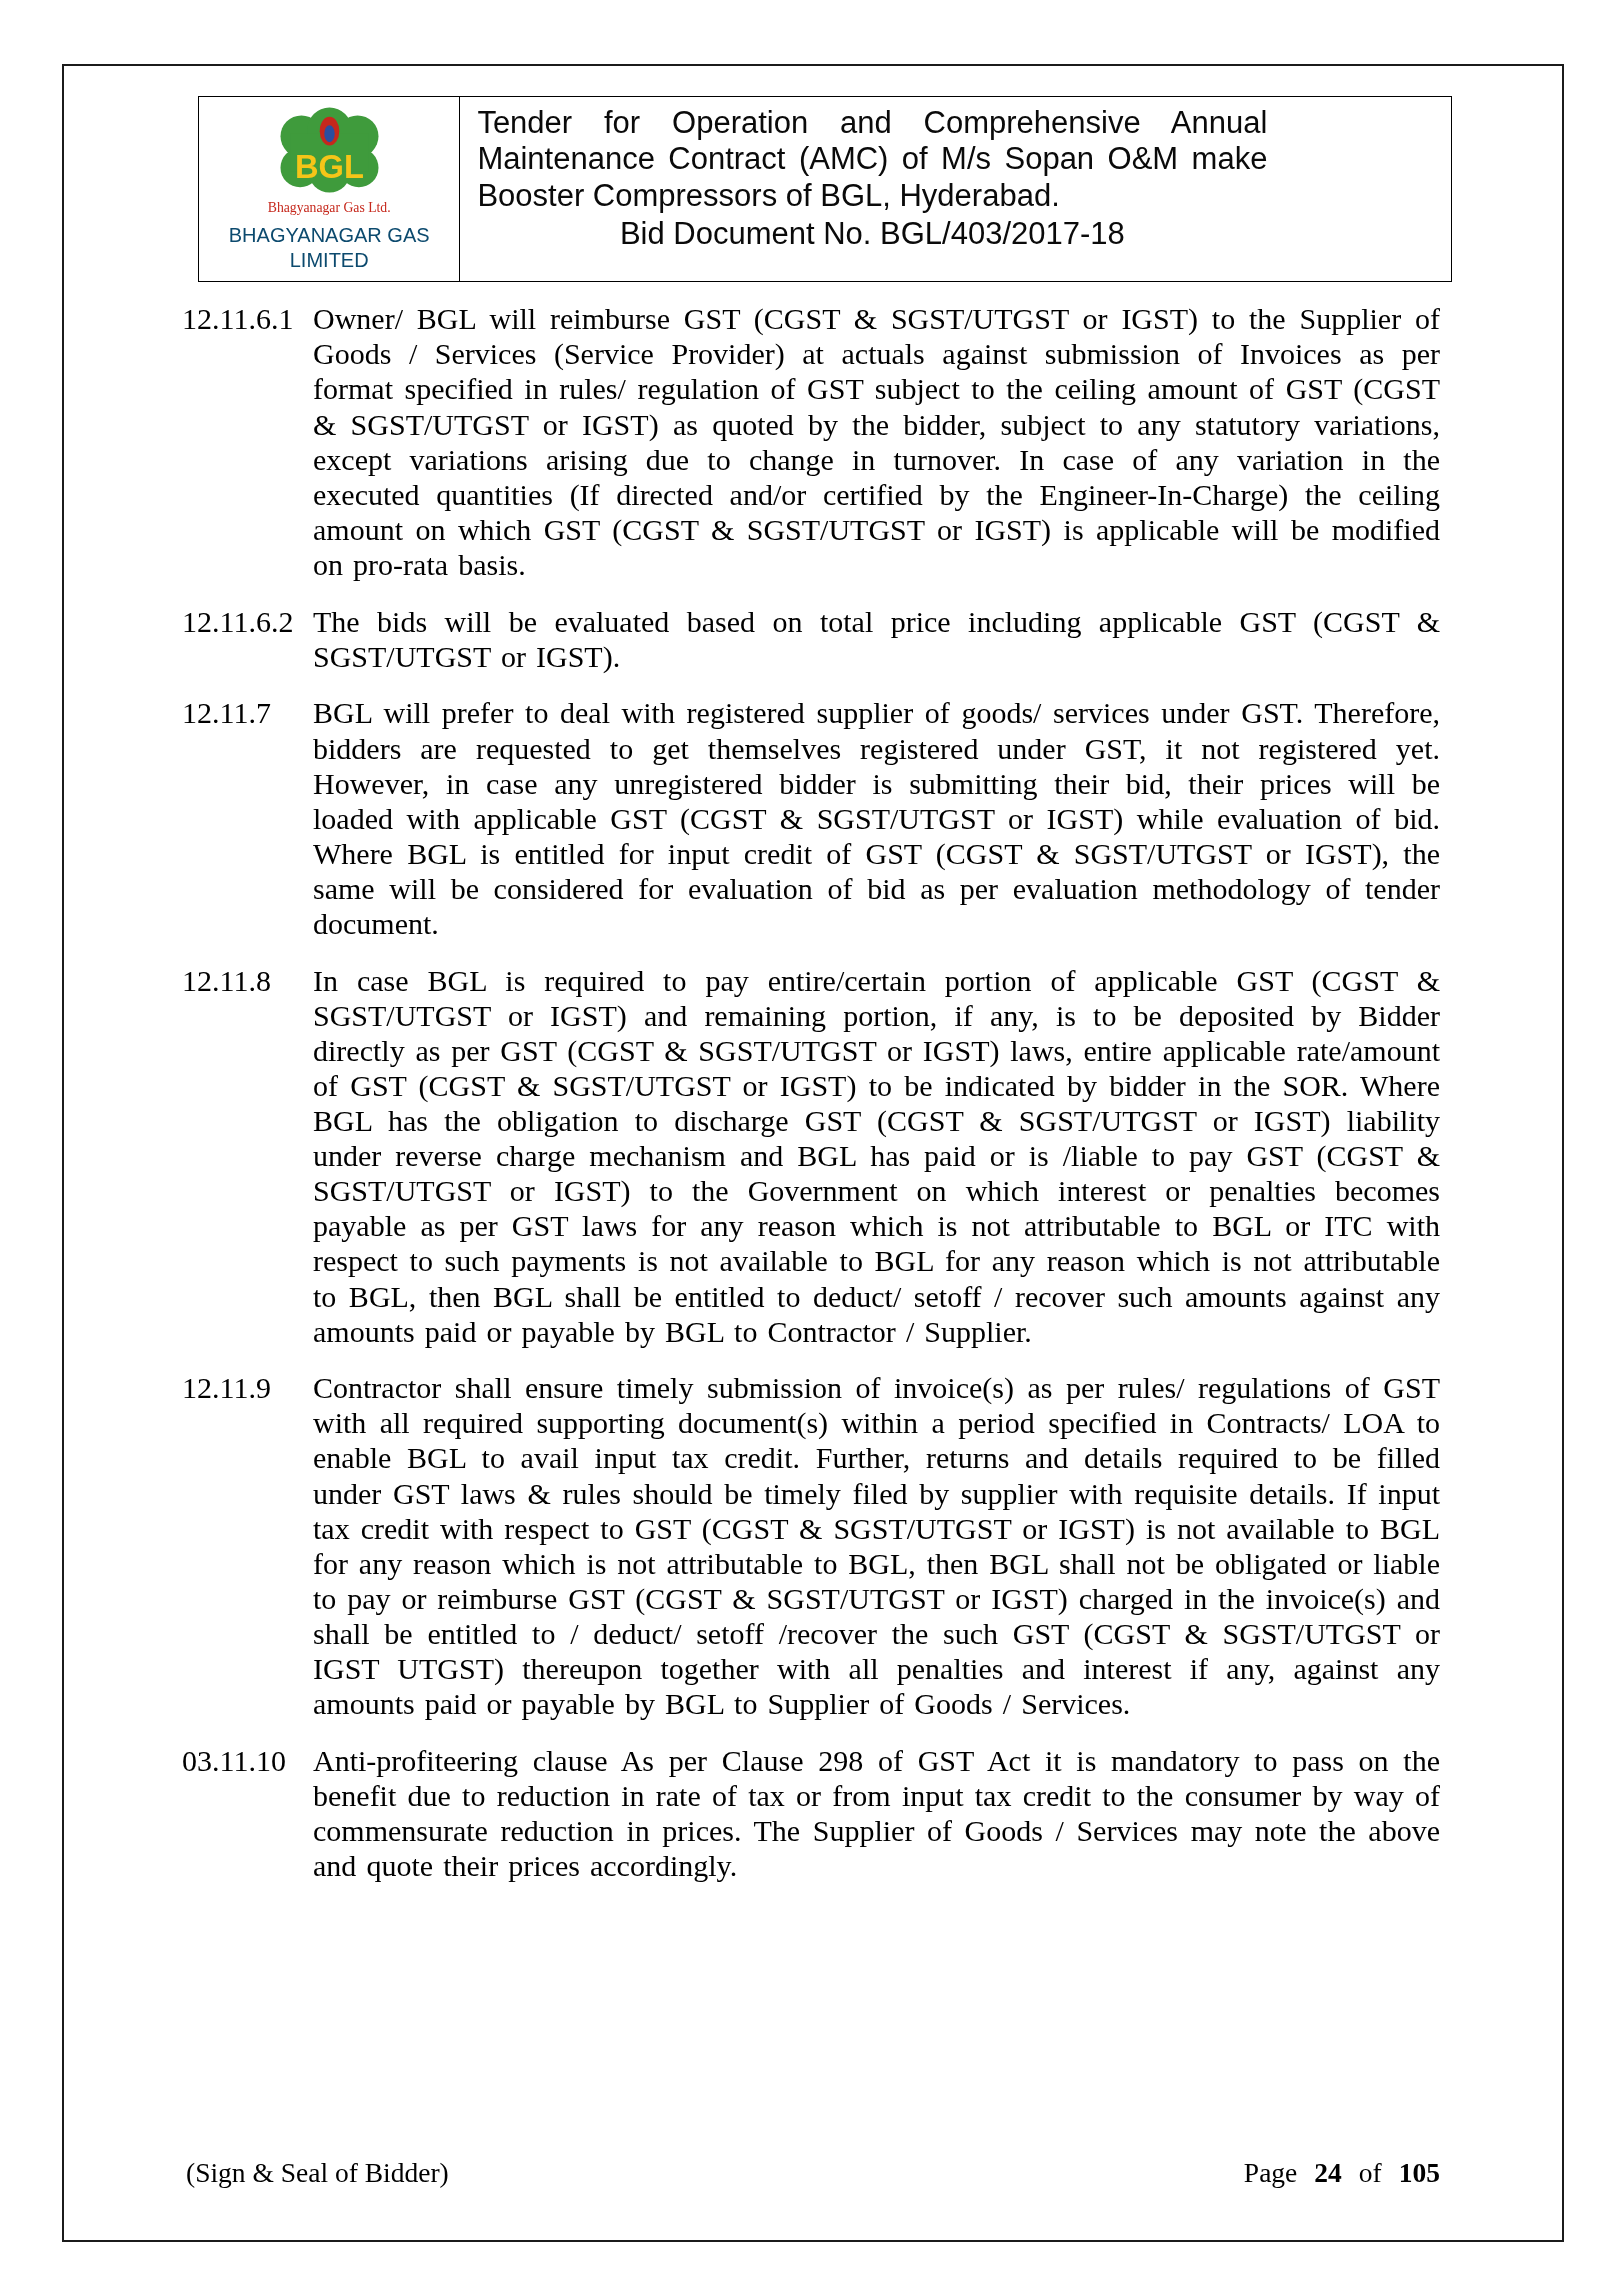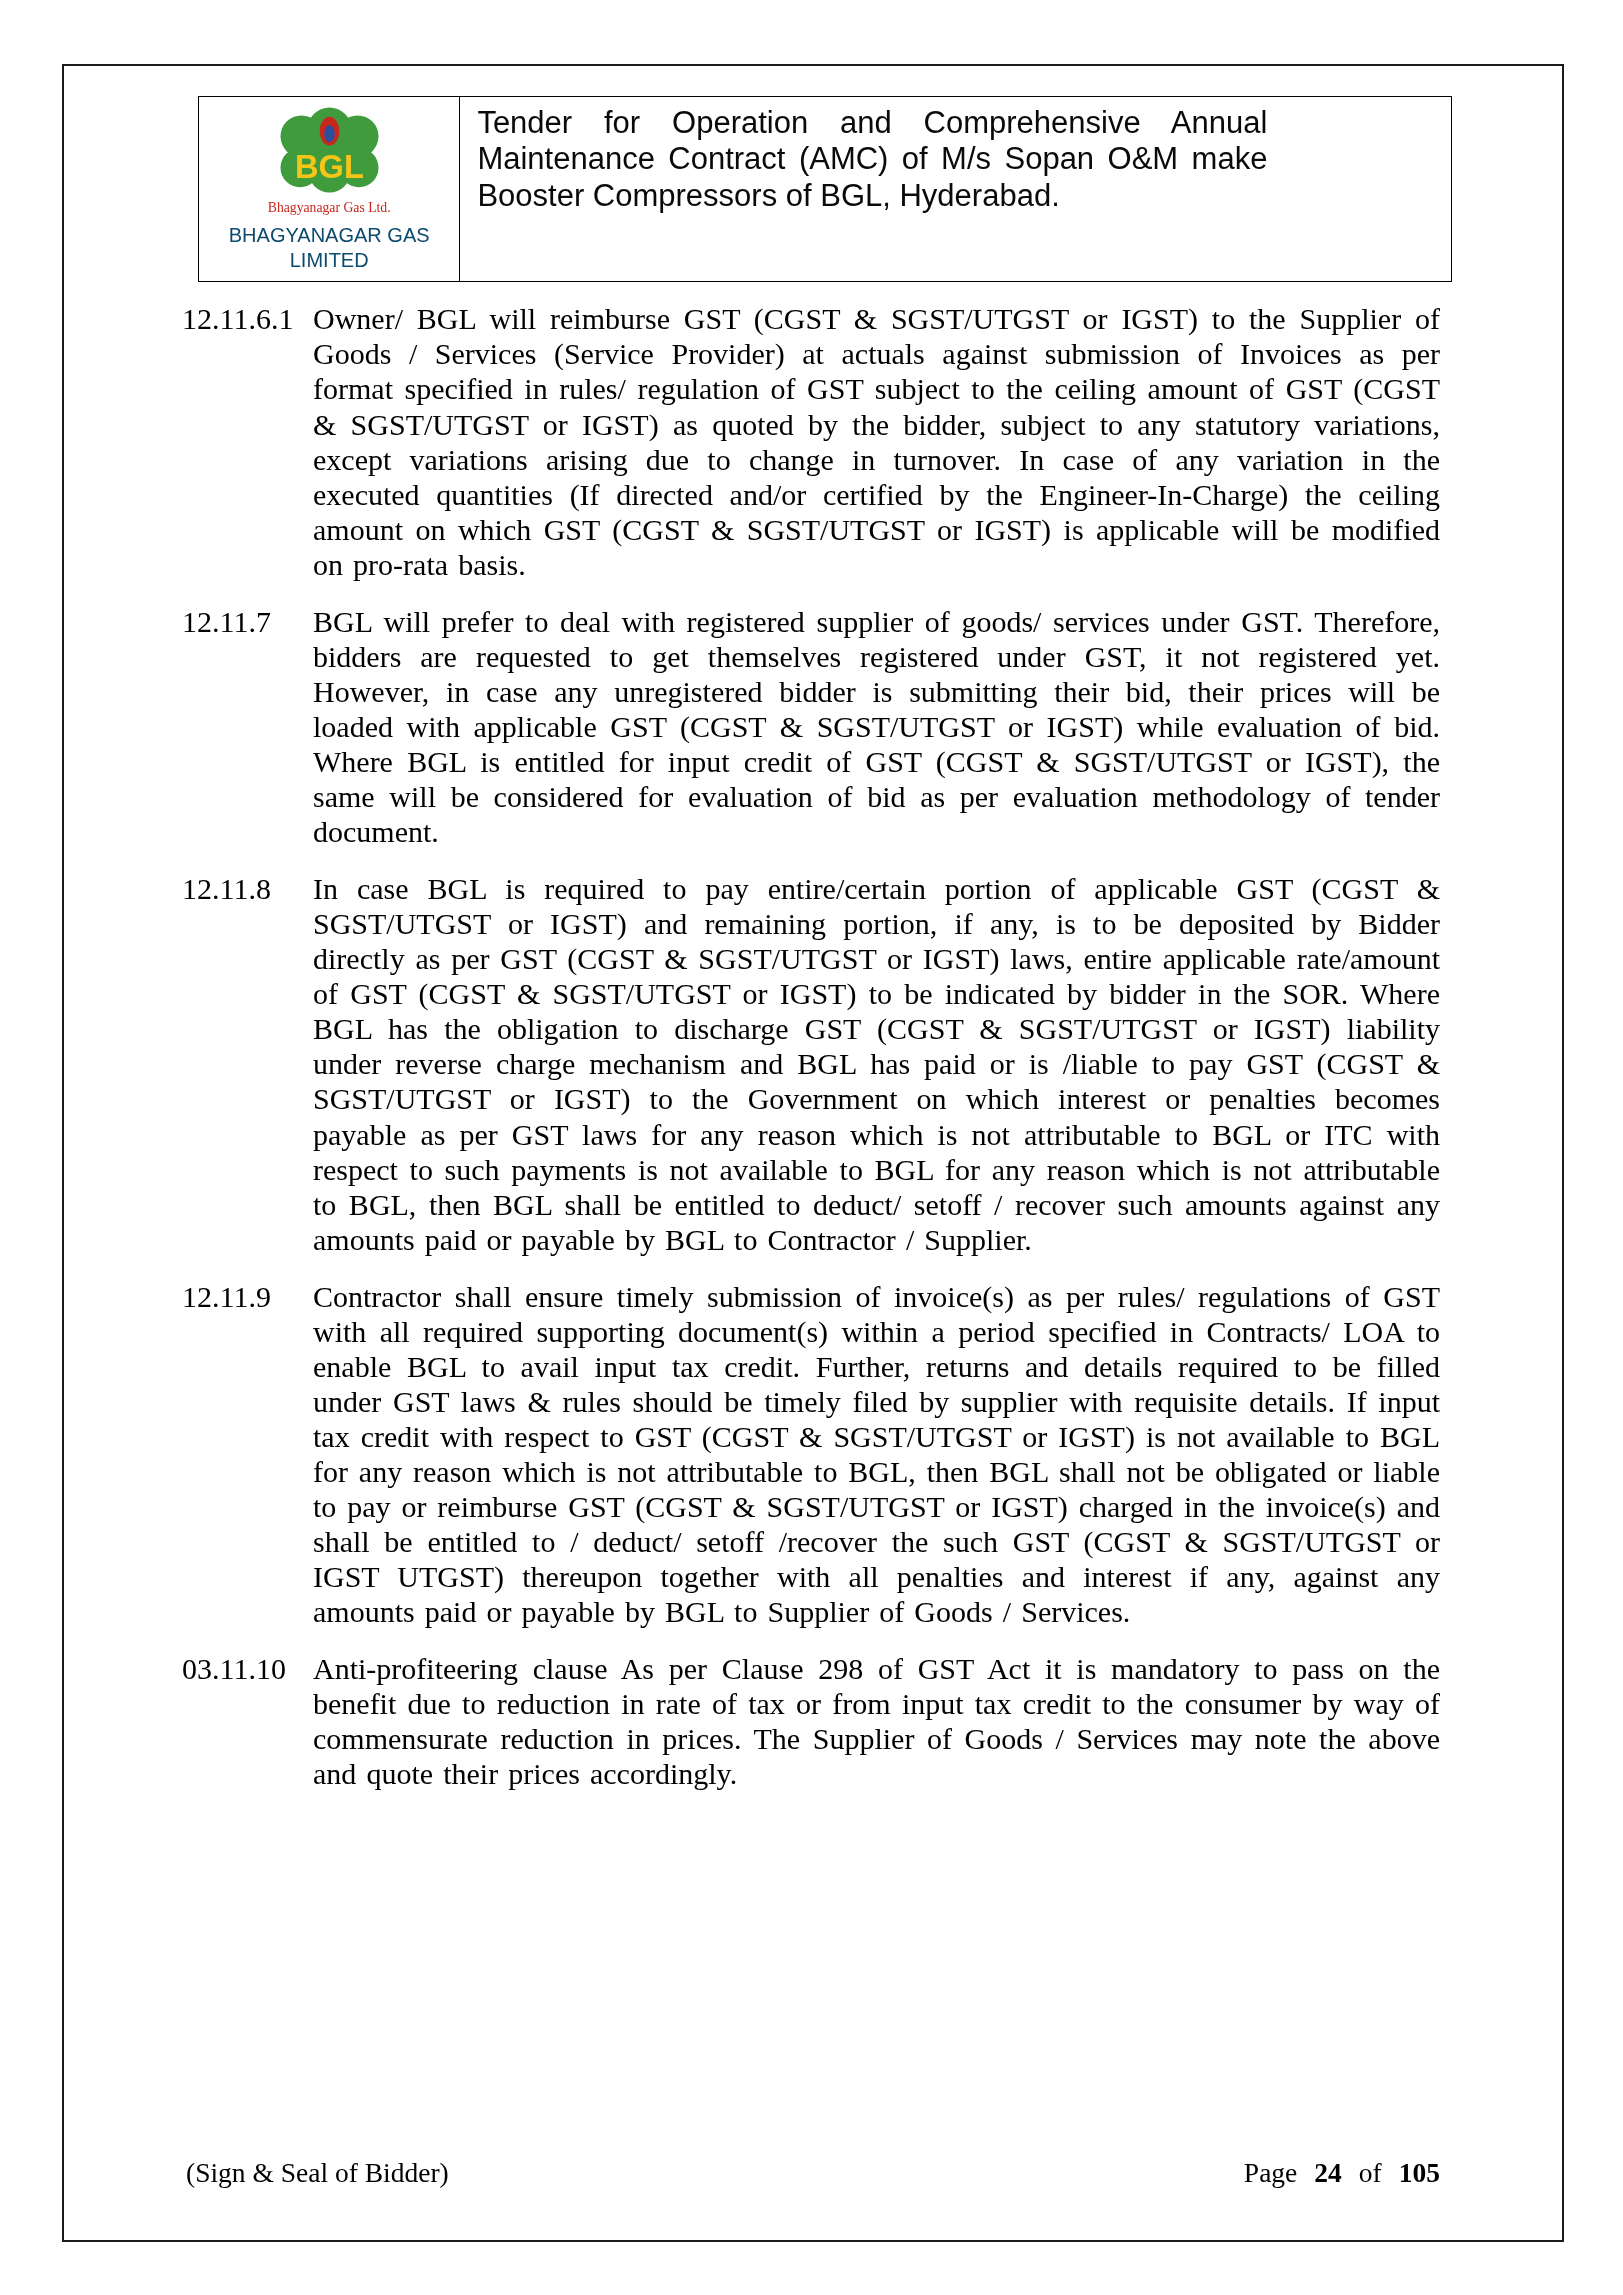--- a/index.html
+++ b/index.html
@@ -84,31 +84,36 @@
           <ellipse cx="115" cy="40" rx="15" ry="22" fill="#c6281c"></ellipse>
           <ellipse cx="115" cy="44" rx="8" ry="13" fill="#2b4ea0"></ellipse>
           <text x="115" y="112" text-anchor="middle" font-size="50" font-weight="bold" fill="#f5c518" font-family="Liberation Sans, sans-serif">BGL</text>
         </svg>
         <div class="logo-sub">Bhagyanagar Gas Ltd.</div>
         <div class="org-name">BHAGYANAGAR GAS LIMITED</div>
       </div>
 
       <div class="cell title-cell">
         <div class="tender-title">Tender for Operation and Comprehensive Annual Maintenance Contract (AMC) of M/s Sopan O&amp;M make Booster Compressors of BGL, Hyderabad.</div>
+        <div class="bid-doc">Bid Document No. BGL/403/2017-18</div>
       </div>
 
     </div>
 
     <div class="doc-body">
 
       <div class="clause">
         <span class="clause-num">12.11.6.1</span>
         <div class="clause-text">Owner/ BGL will reimburse GST (CGST &amp; SGST/UTGST or IGST) to the Supplier of Goods / Services (Service Provider) at actuals against submission of Invoices as per format specified in rules/ regulation of GST subject to the ceiling amount of GST (CGST &amp; SGST/UTGST or IGST) as quoted by the bidder, subject to any statutory variations, except variations arising due to change in turnover. In case of any variation in the executed quantities (If directed and/or certified by the Engineer-In-Charge) the ceiling amount on which GST (CGST &amp; SGST/UTGST or IGST) is applicable will be modified on pro-rata basis.</div>
       </div>
 
+      <div class="clause">
+        <span class="clause-num">12.11.6.2</span>
+        <div class="clause-text">The bids will be evaluated based on total price including applicable GST (CGST &amp; SGST/UTGST or IGST).</div>
+      </div>
 
       <div class="clause">
         <span class="clause-num">12.11.7</span>
         <div class="clause-text">BGL will prefer to deal with registered supplier of goods/ services under GST. Therefore, bidders are requested to get themselves registered under GST, it not registered yet. However, in case any unregistered bidder is submitting their bid, their prices will be loaded with applicable GST (CGST &amp; SGST/UTGST or IGST) while evaluation of bid. Where BGL is entitled for input credit of GST (CGST &amp; SGST/UTGST or IGST), the same will be considered for evaluation of bid as per evaluation methodology of tender document.</div>
       </div>
 
       <div class="clause">
         <span class="clause-num">12.11.8</span>
         <div class="clause-text">In case BGL is required to pay entire/certain portion of applicable GST (CGST &amp; SGST/UTGST or IGST) and remaining portion, if any, is to be deposited by Bidder directly as per GST (CGST &amp; SGST/UTGST or IGST) laws, entire applicable rate/amount of GST (CGST &amp; SGST/UTGST or IGST) to be indicated by bidder in the SOR. Where BGL has the obligation to discharge GST (CGST &amp; SGST/UTGST or IGST) liability under reverse charge mechanism and BGL has paid or is /liable to pay GST (CGST &amp; SGST/UTGST or IGST) to the Government on which interest or penalties becomes payable as per GST laws for any reason which is not attributable to BGL or ITC with respect to such payments is not available to BGL for any reason which is not attributable to BGL, then BGL shall be entitled to deduct/ setoff / recover such amounts against any amounts paid or payable by BGL to Contractor / Supplier.</div>
       </div>

